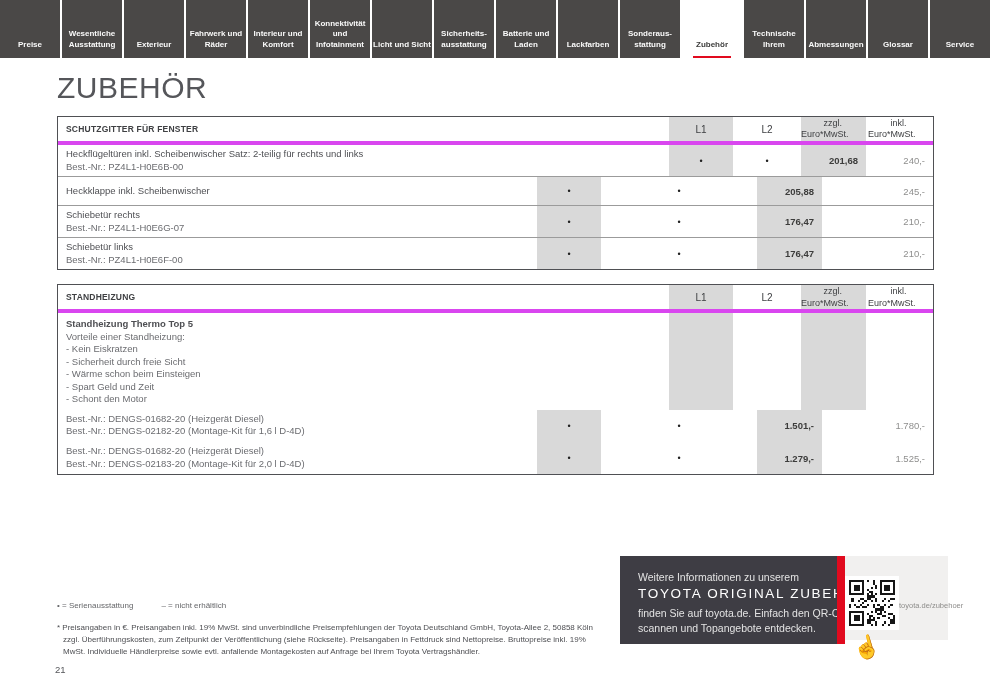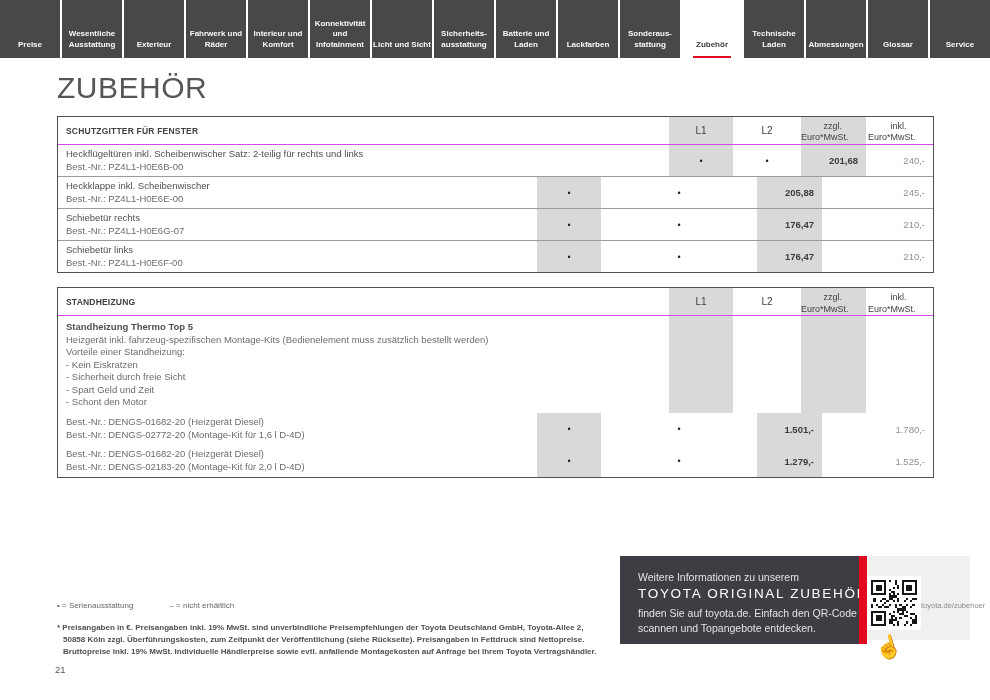--- a/index.html
+++ b/index.html
@@ -24,21 +24,21 @@
   .tab .bar{display:none;}
   .tab.active .bar{display:block;position:absolute;left:18%;right:18%;bottom:0;height:2.5px;background:var(--red);}
 
   
   .content{margin:13px 0 0 57px;width:877px;}
   h1{font-size:30px;font-weight:300;letter-spacing:.5px;color:var(--ink);margin:0 0 11px;}
 
   .tbl{border:1px solid #4f5054;width:877px;}
   .tbl2{margin-top:14px;}
   .row{display:grid;grid-template-columns:1fr 66px 66px 67px 67px;}
-  .row.head{height:28px;border-bottom:1px solid #d946ef;}
+  .row.head{height:28px;border-bottom:4px solid #d946ef;}
   .data + .data{border-top:1px solid var(--row-line);gap:44px;}
   .data.seam{border-top:none;}
   .r1{min-height:29px;}
 
   .cell{display:flex;}
   .desc{flex-direction:column;justify-content:center;padding:3px 8px;font-size:9.5px;line-height:1.32;}
   .item-name{color:#4e4f53;}
   .order-no{color:#6b6c70;}
   .val{border-left:2px solid #fff;align-items:center;justify-content:center;font-size:9.5px;}
   .gray{background:var(--gray-col);}
@@ -51,27 +51,27 @@
   .heuro{flex-direction:row;align-items:flex-end;justify-content:center;padding-right:8px;font-size:9px;line-height:1.3;color:#3f4043;}
 
   
   .intro-desc{padding:5px 8px 4px;}
   .intro-desc .item-name{font-weight:bold;}
   .ord{padding:3px 8px 4px;}
   .ordrow{min-height:26px;}
 
   
   .foot{position:absolute;left:57px;top:601px;width:545px;font-size:8px;color:var(--ink);}
-  .legend{display:flex;gap:36px;margin-bottom:4px;color:#66676a;}
-  .note{font-weight:bold;line-height:1.5;text-indent:-6px;padding-left:6px;color:#4e4f53;margin-top:12px;}
+  .legend{display:flex;gap:28px;margin-bottom:4px;color:#66676a;}
+  .note{font-weight:normal;line-height:1.5;text-indent:-6px;padding-left:6px;color:#4e4f53;margin-top:12px;}
   .pagenum{position:absolute;left:55px;top:664px;font-size:9.5px;color:var(--ink);}
 
   
   .banner{position:absolute;left:620px;top:556px;display:flex;align-items:flex-start;}
-  .b-dark{width:239px;height:88px;background:var(--banner-dark);padding:15px 0 0 18px;}
+  .b-dark{width:217px;height:88px;background:var(--banner-dark);padding:15px 0 0 18px;}
   .b-red{width:8px;height:88px;background:var(--red);}
   .b-light{width:103px;height:84px;background:#f1f0ef;display:flex;flex-direction:row;align-items:center;padding-top:10px;position:relative;}
   .b-intro{font-size:10.5px;color:#e3e3e3;margin-bottom:3px;}
   .b-title{font-size:13.5px;letter-spacing:1.7px;color:#fff;white-space:nowrap;margin-bottom:5px;}
   .b-body{font-size:10.5px;line-height:1.4;color:#e3e3e3;width:228px;}
   .qr{width:54px;height:54px;background:#fff;line-height:0;}
   .qr-caption{font-size:7.5px;color:#8e8d8b;margin-top:5px;}
   .hand{position:absolute;left:8px;bottom:-19px;color:var(--red);font-size:22px;transform:rotate(-15deg);line-height:1;}
 </style>
 </head>
@@ -111,21 +111,21 @@
         <span>Lackfarben</span>
       </div>
     <div class="tab">
         <span>Sonderaus- stattung</span>
       </div>
     <div class="tab active">
         <span>Zubehör</span>
         <span class="bar"></span>
       </div>
     <div class="tab">
-        <span>Technische Laden</span>
+        <span>Technische Ihrem</span>
       </div>
     <div class="tab">
         <span>Abmessungen</span>
       </div>
     <div class="tab">
         <span>Glossar</span>
       </div>
     <div class="tab">
         <span>Service</span>
       </div>
@@ -156,21 +156,20 @@
         </div>
         <div class="cell val gray dot">•</div>
         <div class="cell val dot">•</div>
         <div class="cell val gray net">201,68</div>
         <div class="cell val gross">240,-</div>
       </div>
 
       <div class="row data r1">
         <div class="cell desc">
           <div class="item-name">Heckklappe inkl. Scheibenwischer</div>
-          <div class="order-no">Best.-Nr.: PZ4L1-H0E6E-00</div>
         </div>
         <div class="cell val gray dot">•</div>
         <div class="cell val dot">•</div>
         <div class="cell val gray net">205,88</div>
         <div class="cell val gross">245,-</div>
       </div>
 
       <div class="row data r1">
         <div class="cell desc">
           <div class="item-name">Schiebetür rechts</div>
@@ -205,37 +204,37 @@
         </div>
         <div class="cell val heuro">
           <div>Euro*</div>
           <div>inkl. MwSt.</div>
         </div>
       </div>
 
       <div class="row data seam">
         <div class="cell desc intro-desc">
           <div class="item-name">Standheizung Thermo Top 5</div>
-          <div class="order-no">Heizgerät inkl. fahrzeug-spezifischen Montage-Kits (Bedienelement muss zusätzlich bestellt werden)</div>
           <div class="order-no">Vorteile einer Standheizung:</div>
           <div class="order-no">- Kein Eiskratzen</div>
           <div class="order-no">- Sicherheit durch freie Sicht</div>
+          <div class="order-no">- Wärme schon beim Einsteigen</div>
           <div class="order-no">- Spart Geld und Zeit</div>
           <div class="order-no">- Schont den Motor</div>
         </div>
         <div class="cell val gray"></div>
         <div class="cell val"></div>
         <div class="cell val gray"></div>
         <div class="cell val"></div>
       </div>
 
       <div class="row data seam ordrow">
         <div class="cell desc ord">
           <div class="order-no">Best.-Nr.: DENGS-01682-20 (Heizgerät Diesel)</div>
-          <div class="order-no">Best.-Nr.: DENGS-02772-20 (Montage-Kit für 1,6 l D-4D)</div>
+          <div class="order-no">Best.-Nr.: DENGS-02182-20 (Montage-Kit für 1,6 l D-4D)</div>
         </div>
         <div class="cell val gray dot">•</div>
         <div class="cell val dot">•</div>
         <div class="cell val gray net">1.501,-</div>
         <div class="cell val gross">1.780,-</div>
       </div>
 
       <div class="row data seam ordrow">
         <div class="cell desc ord">
           <div class="order-no">Best.-Nr.: DENGS-01682-20 (Heizgerät Diesel)</div>

